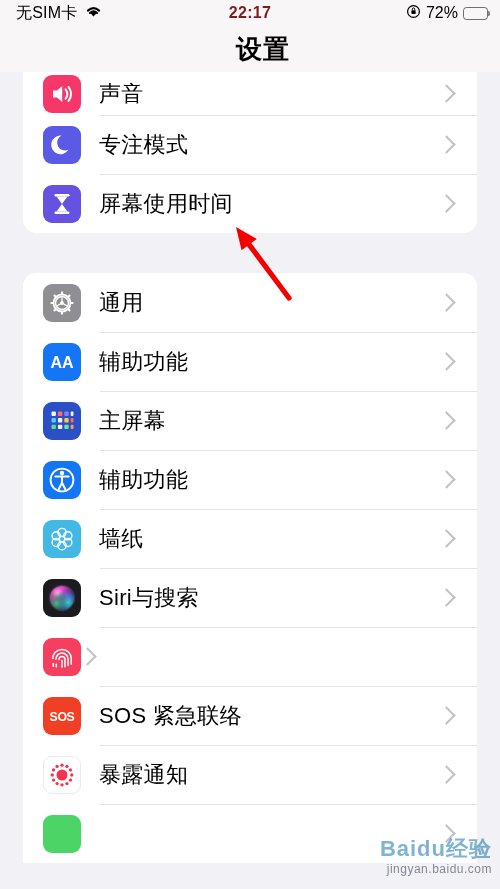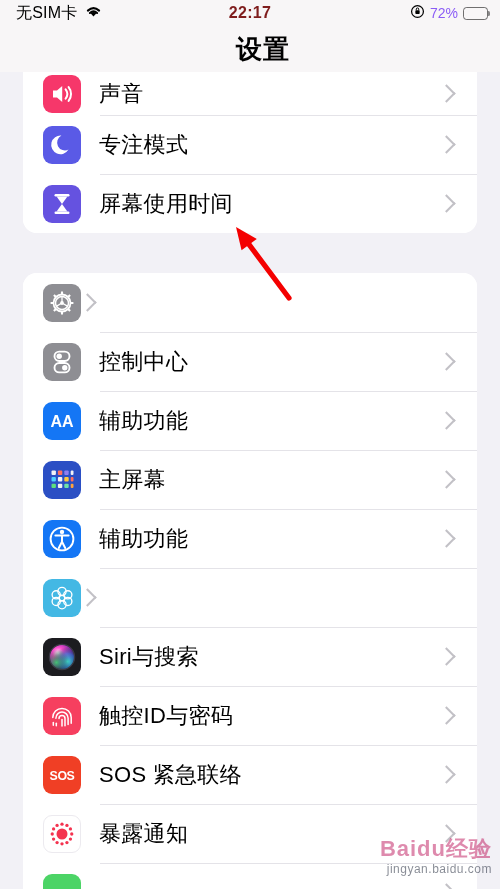--- a/index.html
+++ b/index.html
@@ -61,23 +61,23 @@
   }
   .sb-right {
     position: absolute;
     right: 12px; top: 0;
     height: 26px;
     display: flex;
     align-items: center;
     gap: 5px;
   }
   .sb-batt-pct {
-    font-size: 14px;
+    font-size: 16px;
     font-weight: 500;
-    color: #8b5cf6;
+    color: #000000;
   }
   .batt-shell {
     width: 25px;
     height: 13px;
     border: 1.4px solid rgba(0,0,0,0.55);
     border-radius: 3.5px;
     position: relative;
     box-sizing: border-box;
     padding: 1.4px;
   }
@@ -208,21 +208,21 @@
     right: 8px;
     bottom: 14px;
     z-index: 15;
     text-align: right;
     opacity: 0.5;
     user-select: none;
   }
   .wm-main {
     font-size: 22px;
     font-weight: bold;
-    color: #be185d;
+    color: #0369a1;
     letter-spacing: 1px;
     line-height: 1;
   }
   .wm-sub {
     font-size: 12px;
     color: #0f172a;
     letter-spacing: 0.5px;
     margin-top: 3px;
     line-height: 1;
   }
@@ -325,35 +325,24 @@
             <circle cx="19" cy="19" r="7.6" fill="#8e8e93"></circle>
             <circle cx="19" cy="19" r="6.5" fill="none" stroke="#fff" stroke-width="1.5"></circle>
             <circle cx="19" cy="19" r="1.9" fill="#fff"></circle>
             <g stroke="#fff" stroke-width="1.3">
               <line x1="19" y1="19" x2="19" y2="12.8"></line>
               <line x1="19" y1="19" x2="24.4" y2="22.1"></line>
               <line x1="19" y1="19" x2="13.6" y2="22.1"></line>
             </g>
           </svg>
         </span>
-        <span class="chevron"></span>
-      </div>
-
-      <div class="row">
-        <span class="row-icon" style="background:#8e8e93">
-          <svg class="ico-svg" viewBox="0 0 38 38">
-            <rect x="11.5" y="8.6" width="15" height="9.4" rx="4.7" fill="none" stroke="#fff" stroke-width="1.9"></rect>
-            <circle cx="16.2" cy="13.3" r="2.7" fill="#fff"></circle>
-            <rect x="11.5" y="20" width="15" height="9.4" rx="4.7" fill="none" stroke="#fff" stroke-width="1.9"></rect>
-            <circle cx="21.8" cy="24.7" r="2.7" fill="#fff"></circle>
-          </svg>
-        </span>
-        <span class="row-label">控制中心</span>
-        <span class="chevron"></span>
-      </div>
+        <span class="row-label">通用</span>
+        <span class="chevron"></span>
+      </div>
+
 
       <div class="row">
         <span class="row-icon" style="background:#1476f5">
           <svg class="ico-svg" viewBox="0 0 38 38">
             <text x="19" y="25.2" font-family="Liberation Sans, sans-serif" font-size="16" font-weight="bold" fill="#fff" text-anchor="middle">AA</text>
           </svg>
         </span>
         <span class="row-label">辅助功能</span>
         <span class="chevron"></span>
       </div>
@@ -403,20 +392,21 @@
               <circle cx="19" cy="12.5" r="4.1"></circle>
               <circle cx="24.8" cy="15.8" r="4.1"></circle>
               <circle cx="24.8" cy="22.4" r="4.1"></circle>
               <circle cx="19" cy="25.7" r="4.1"></circle>
               <circle cx="13.2" cy="22.4" r="4.1"></circle>
               <circle cx="13.2" cy="15.8" r="4.1"></circle>
               <circle cx="19" cy="19.1" r="3.0"></circle>
             </g>
           </svg>
         </span>
+        <span class="row-label">墙纸</span>
         <span class="chevron"></span>
       </div>
 
       <div class="row">
         <span class="row-icon" style="background:#1c1c20">
           <svg class="ico-svg" viewBox="0 0 38 38">
             <defs>
               <radialGradient id="siriA" cx="35%" cy="35%" r="70%">
                 <stop offset="0%" stop-color="#ffffff"></stop>
                 <stop offset="32%" stop-color="#ff4fd0"></stop>
@@ -449,21 +439,20 @@
             <g fill="none" stroke="#fff" stroke-width="1.5" stroke-linecap="round">
               <path d="M9.8 20.6 a9.2 9.2 0 0 1 18.4 0 v5.6"></path>
               <path d="M12.9 21.2 a6.1 6.1 0 0 1 12.2 0 v6.4"></path>
               <path d="M16.0 21.5 a3.0 3.0 0 0 1 6.0 0 v7.2"></path>
               <path d="M19.0 22.4 v6.6"></path>
               <path d="M10.3 25.6 v2.6"></path>
               <path d="M13.3 26.2 v2.5"></path>
             </g>
           </svg>
         </span>
-        <span class="row-label">触控ID与密码</span>
         <span class="chevron"></span>
       </div>
 
       <div class="row">
         <span class="row-icon" style="background:#f03f25">
           <svg class="ico-svg" viewBox="0 0 38 38">
             <text x="19" y="24.2" font-family="Liberation Sans, sans-serif" font-size="12.4" font-weight="bold" fill="#fff" text-anchor="middle" letter-spacing="-0.4">SOS</text>
           </svg>
         </span>
         <span class="row-label">SOS 紧急联络</span>

